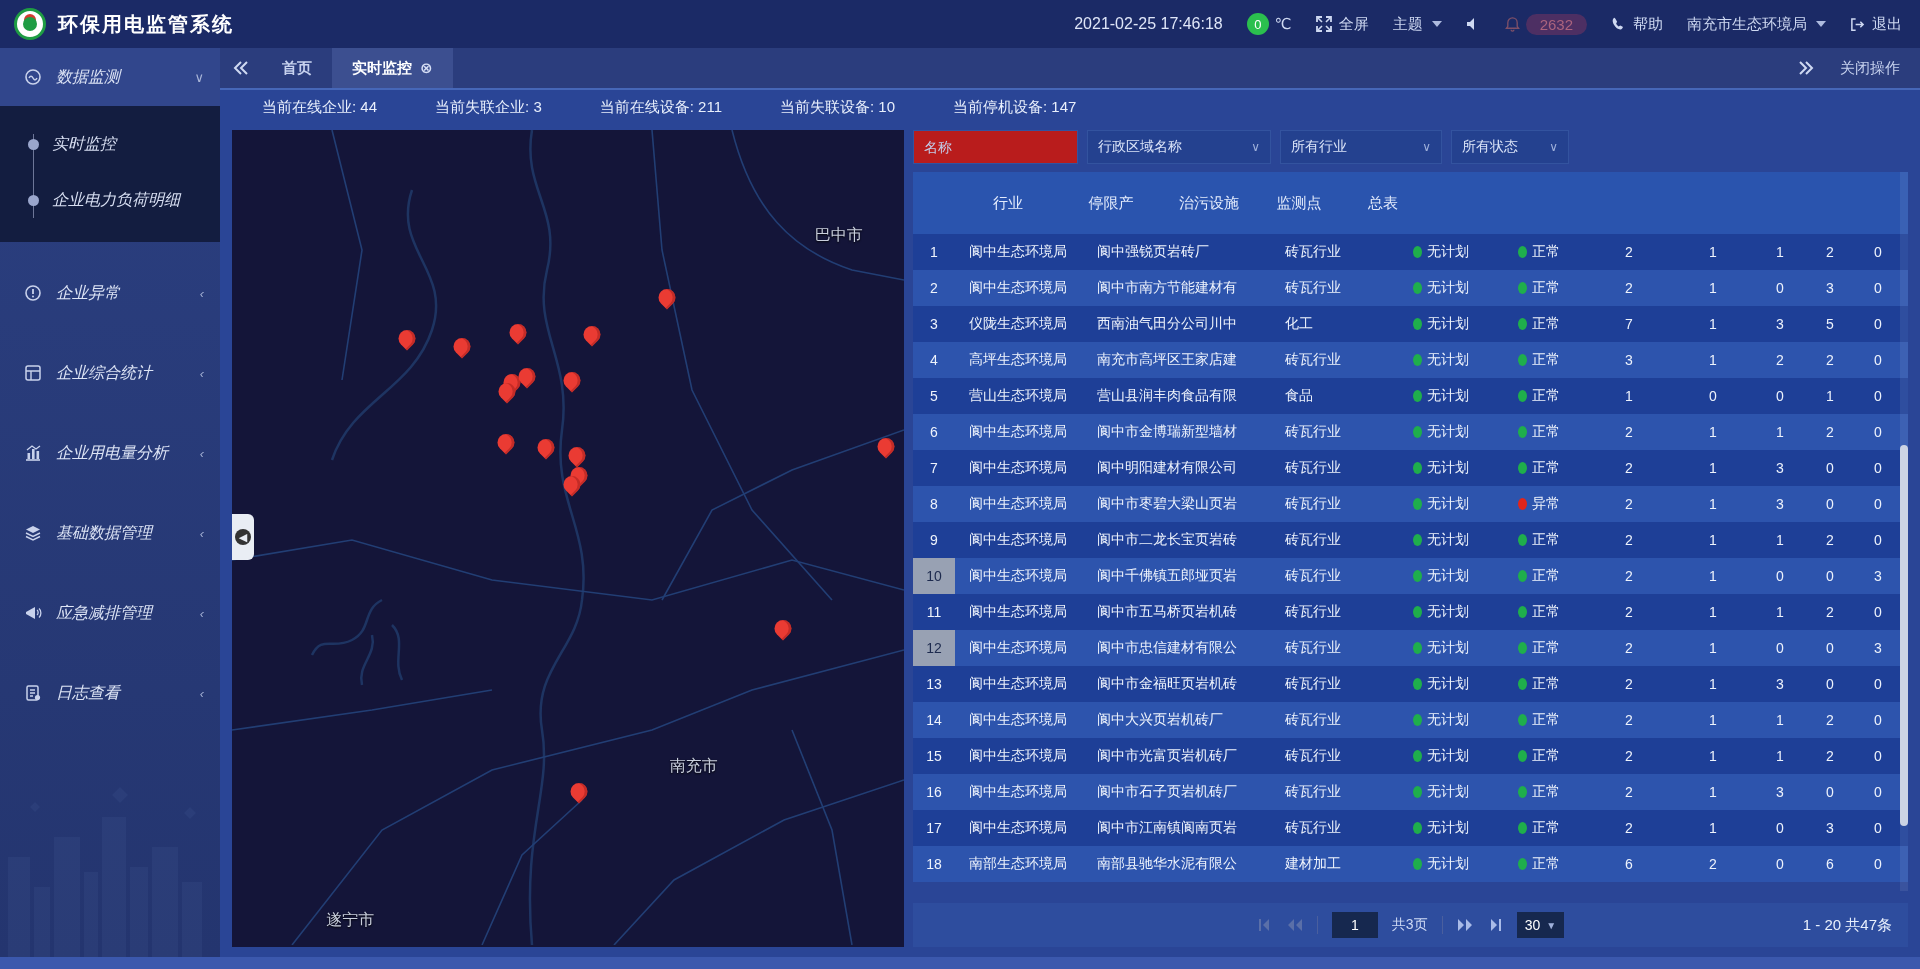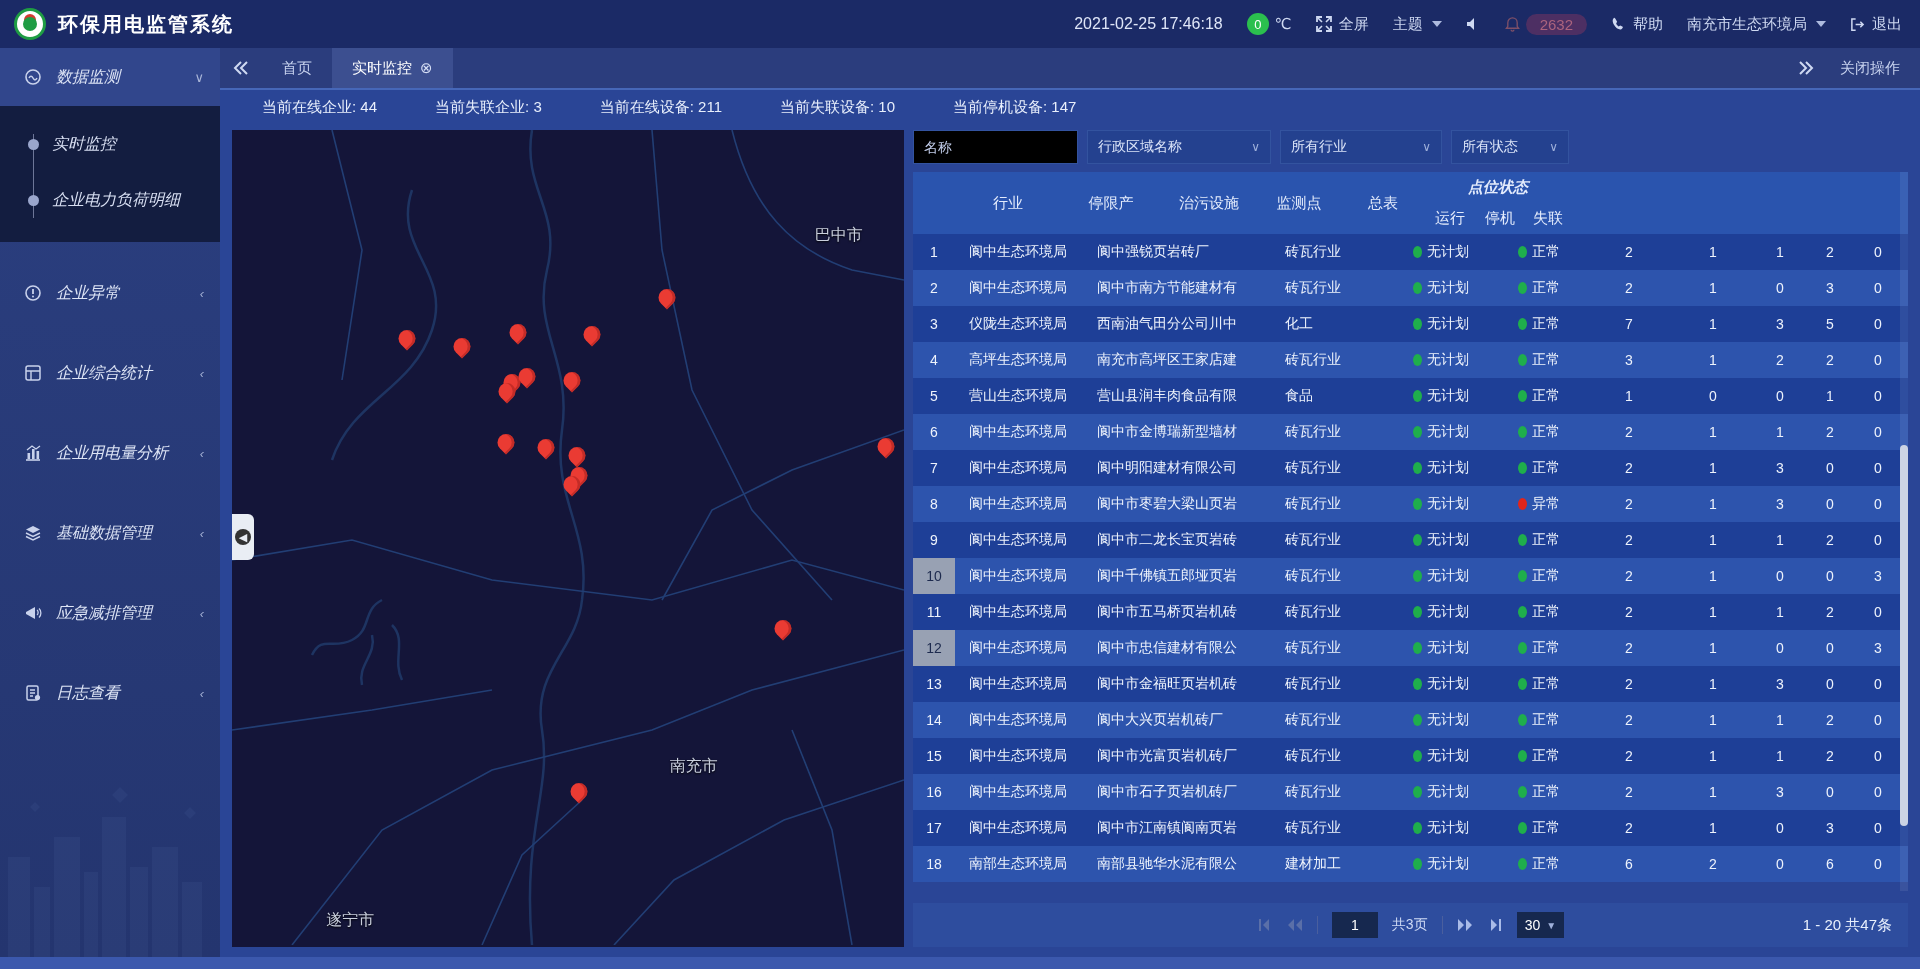--- a/index.html
+++ b/index.html
@@ -46,21 +46,21 @@
   .sub-item .dot { position:absolute; left:28px; width:11px; height:11px; border-radius:50%;
     background:#9aa6cc; }
   .submenu-block { margin-bottom:22px; }
   .skyline { position:absolute; bottom:0; left:0; width:100%; opacity:.5; }
 
   
   .content { flex:1; display:flex; flex-direction:column; min-width:0; }
 
   .tabbar { height:40px; background:#2b3d7d; display:flex; align-items:center; color:#c6d1ee; flex:none; }
   .tab-scroll { width:42px; height:40px; display:flex; align-items:center; justify-content:center; cursor:pointer; }
-  .tab { height:40px; display:flex; align-items:center; padding:0 20px; font-size:15px; cursor:pointer; gap:8px; }
+  .tab { height:40px; display:flex; align-items:center; padding:0 20px; font-size:15px; cursor:pointer; gap:8px;font-weight:bold; }
   .tab.active { background:#3c4f90; color:#fff; }
   .tab .close { font-size:15px; color:#d7dff6; }
   .tab-right { margin-left:auto; display:flex; align-items:center; gap:26px; padding-right:20px; font-size:15px; }
 
   .statsbar { height:36px; background:#2a4596; border-top:2px solid #4667b8; display:flex;
     align-items:center; gap:58px; padding-left:42px; font-size:15px; color:#e8effc; flex:none; }
 
   .main { flex:1; display:flex; padding:6px 12px 10px; gap:9px; min-height:0; }
 
   
@@ -73,21 +73,21 @@
     box-shadow:inset -2px -2px 0 rgba(140,22,22,.4); }
   .collapse-handle { position:absolute; left:0; top:47%; width:22px; height:46px;
     background:#e9edf4; border-radius:0 6px 6px 0; display:flex; align-items:center;
     justify-content:center; cursor:pointer; }
   .collapse-handle .circ { width:16px; height:16px; border-radius:50%; background:#333;
     color:#e9edf4; font-size:11px; line-height:16px; text-align:center; }
 
   
   .right-panel { flex:1; display:flex; flex-direction:column; min-width:0; position:relative; }
   .filters { height:34px; display:flex; gap:9px; margin-bottom:8px; flex:none; }
-  .f-input { width:165px; background:#000000; border:1px solid #33539f; color:#dbe4f8;
+  .f-input { width:165px; background:#b91c1c; border:1px solid #33539f; color:#dbe4f8;
     font-size:14px; padding:0 10px; outline:none; }
   .f-input::placeholder { color:#c2cdea; }
   .f-select { background:#24418f; border:1px solid #33539f; color:#dbe4f8; font-size:14px;
     display:flex; align-items:center; padding:0 10px; cursor:pointer; }
   .f-select .v { flex:1; }
   .f-select .chev { color:#9fb0da; margin-left:14px; font-size:12px; }
   .sel-region { width:184px; } .sel-industry { width:162px; } .sel-status { width:118px; }
 
   .tablewrap { flex:1; min-height:0; display:flex; flex-direction:column; }
   .thead { height:62px; background:#2a54ae; display:flex; color:#e3ebfc; font-size:15px; flex:none; }
@@ -382,28 +382,20 @@
         </div>
 
         <div class="tablewrap">
           <div class="thead">
             <div class="th c-idx"></div>
             <div class="th c-industry">行业</div>
             <div class="th c-stop">停限产</div>
             <div class="th c-fac">治污设施</div>
             <div class="th c-mon">监测点</div>
             <div class="th c-tot">总表</div>
-            <div class="th-group c-group">
-              <div class="g-title">点位状态</div>
-              <div class="g-cols">
-                <div class="th c-run">运行</div>
-                <div class="th c-halt">停机</div>
-                <div class="th c-lost">失联</div>
-              </div>
-            </div>
           </div>
           <div class="tbody" id="tbody">
               <div class="trow">
                 <div class="td c-idx td-idx">1</div>
                 <div class="td c-region left">阆中生态环境局</div>
                 <div class="td c-company left">阆中强锐页岩砖厂</div>
                 <div class="td c-industry left">砖瓦行业</div>
                 <div class="td c-stop">
                   <span class="dot green"></span>
                   <span>无计划</span>

